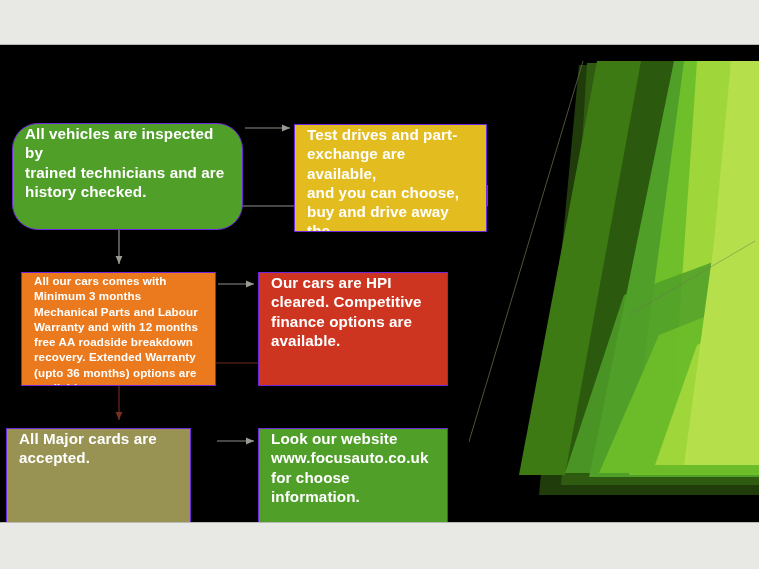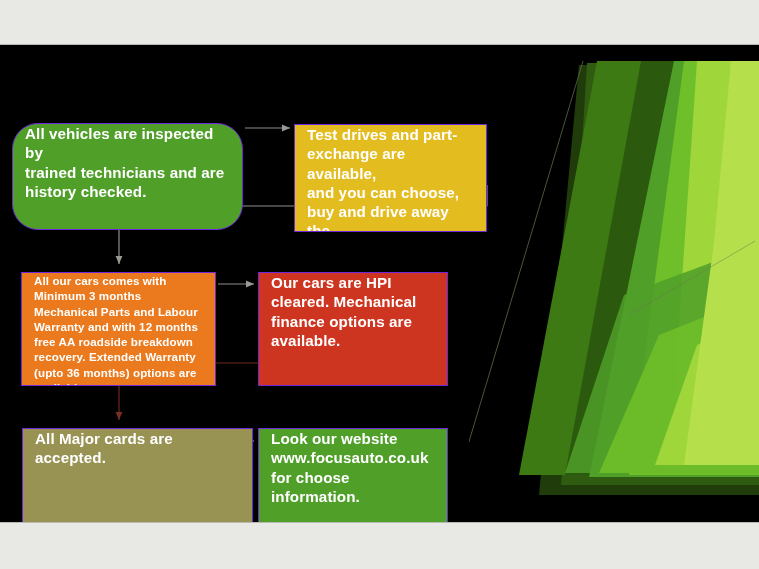--- a/index.html
+++ b/index.html
@@ -57,21 +57,21 @@
     white-space: pre-line;
     letter-spacing: 0.1px;
   }
   .box.sz-lg .txt { font-size: 15.2px; }
   .box.sz-sm .txt { font-size: 11.6px; line-height: 1.32; }
 
   #box-inspection { left: 12px;  top: 78px;  width: 231px; height: 107px; border-radius: 26px; }
   #box-testdrive  { left: 294px; top: 79px;  width: 193px; height: 108px; }
   #box-warranty   { left: 21px;  top: 227px; width: 195px; height: 114px; }
   #box-hpi        { left: 258px; top: 227px; width: 190px; height: 114px; }
-  #box-cards      { left: 22px;  top: 383px; width: 231px; height: 106px; }
+  #box-cards      { left: 6px;  top: 383px; width: 185px; height: 106px; }
   #box-website    { left: 258px; top: 383px; width: 190px; height: 106px; }
 
   
   .conn {
     position: absolute;
     left: 0;
     top: 0;
     width: 759px;
     height: 477px;
     pointer-events: none;
@@ -165,21 +165,21 @@
 Mechanical Parts and Labour
 Warranty and with 12 months
 free AA roadside breakdown
 recovery. Extended Warranty
 (upto 36 months) options are
 available .</span>
     </div>
 
     <div class="box sz-lg" id="box-hpi" style="background:#ce3520">
       <span class="txt">Our cars are HPI
-cleared. Mechanical
+cleared. Competitive
 finance options are
 available.</span>
     </div>
 
     <div class="box sz-lg" id="box-cards" style="background:#989253">
       <span class="txt">All Major cards are
 accepted.</span>
     </div>
 
     <div class="box sz-lg" id="box-website" style="background:#4f9f29">

